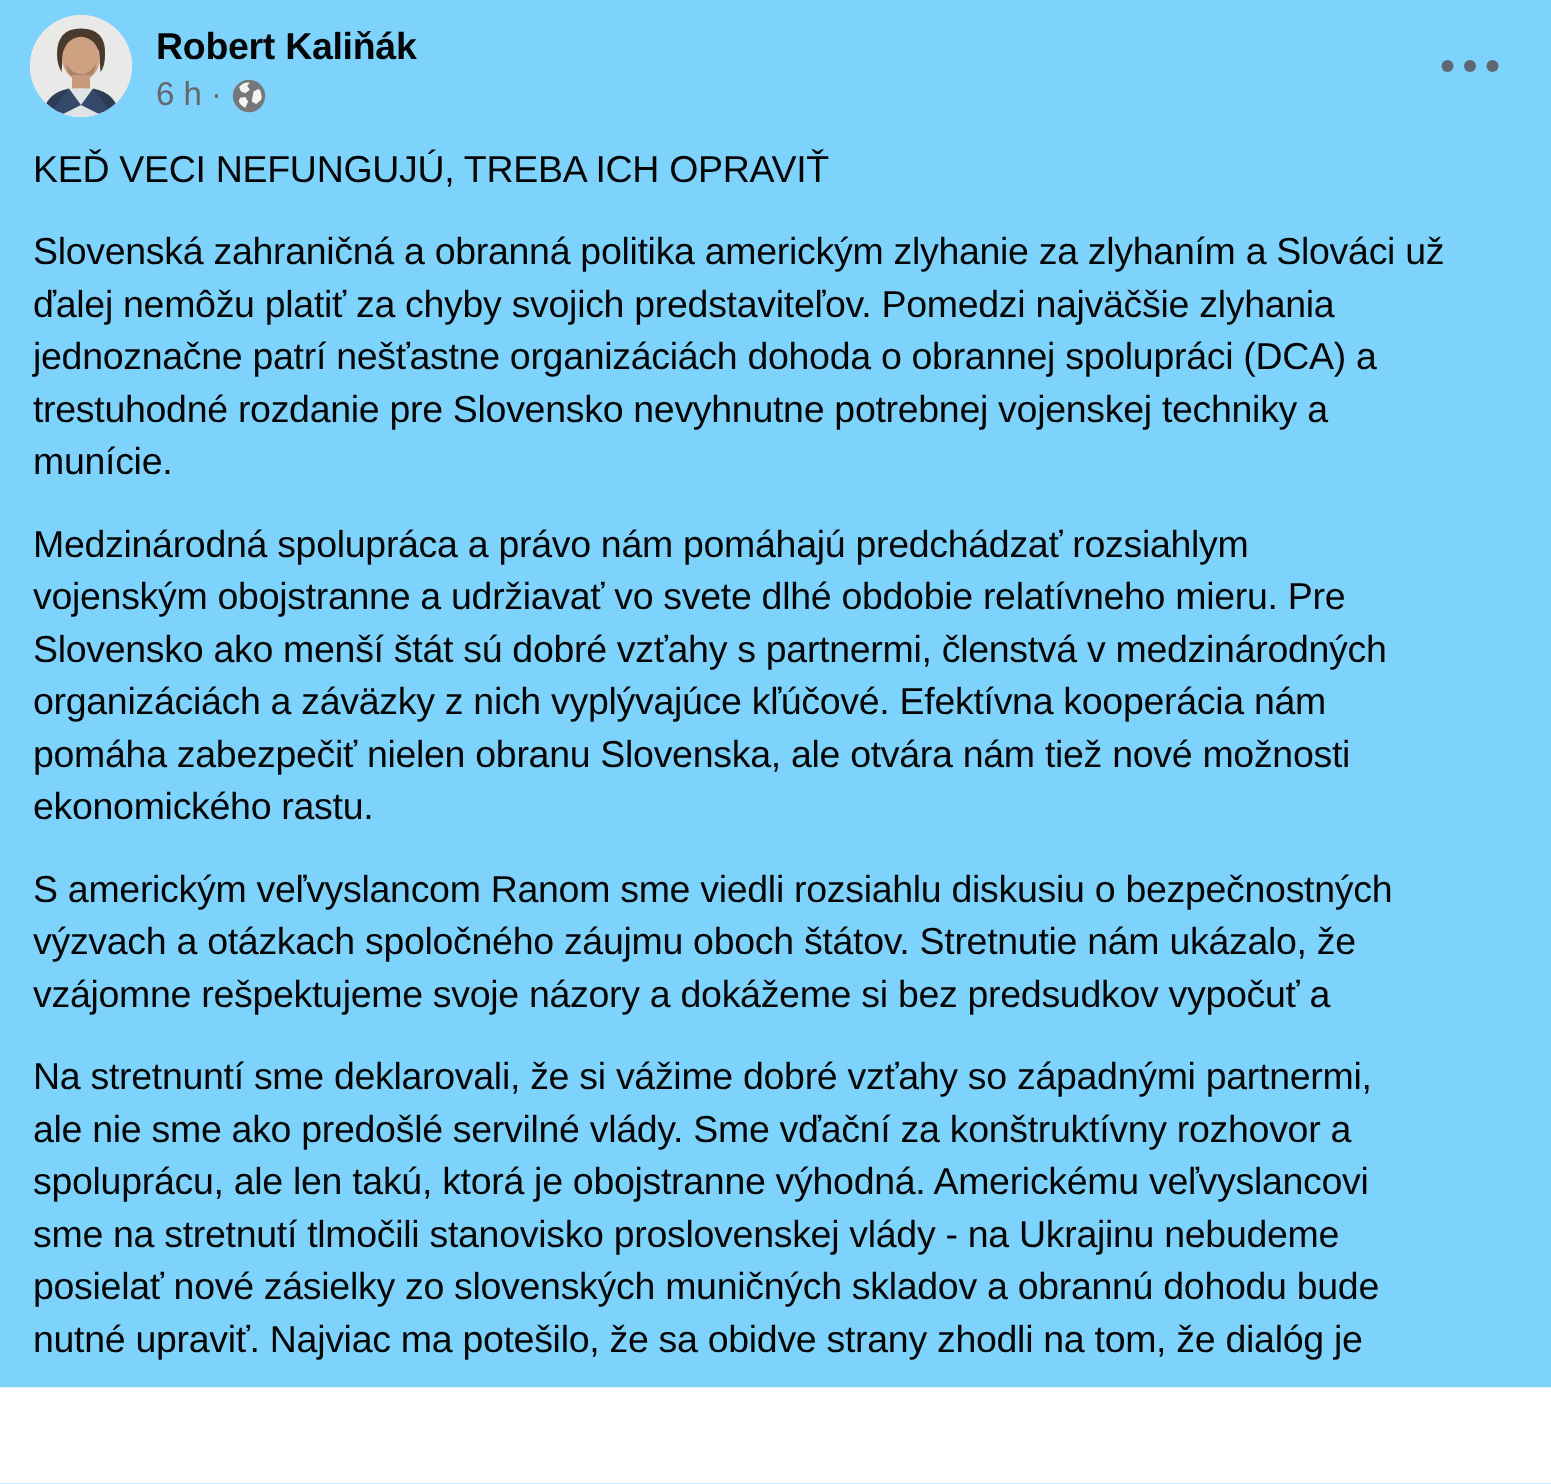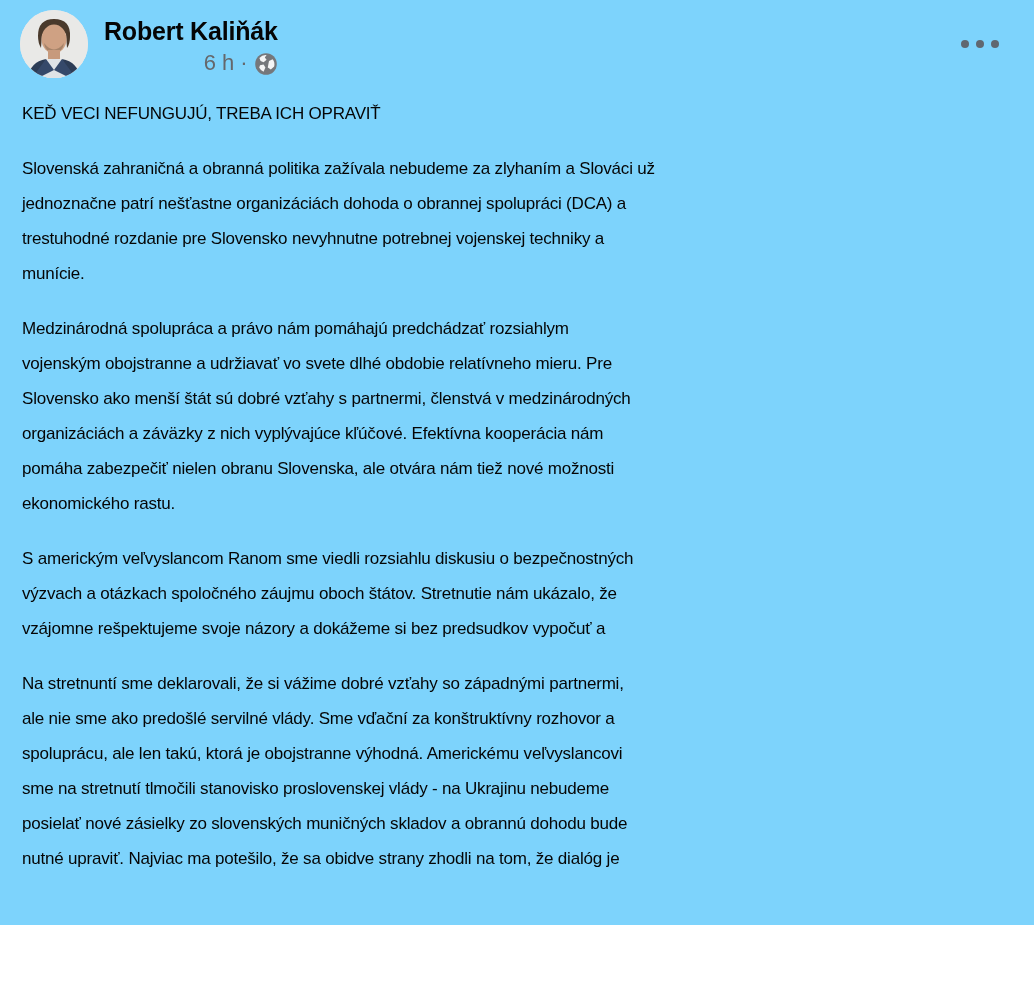--- a/index.html
+++ b/index.html
@@ -43,21 +43,20 @@
     line-height: 30px;
     cursor: pointer;
   }
   .sub-line {
     display: flex;
     align-items: center;
     margin-top: 4px;
     color: #65676b;
     font-size: 22px;
     line-height: 26px;
-    justify-content: flex-end;
   }
   .sub-line .sep { margin: 0 6px; }
   .globe {
     width: 24px;
     height: 24px;
     display: inline-block;
     margin-top: 1px;
   }
   .globe svg { display: block; width: 100%; height: 100%; }
   .more-btn {
@@ -76,21 +75,21 @@
   .more-btn .dot {
     width: 8px;
     height: 8px;
     border-radius: 50%;
     background: #606770;
   }
   
   .content {
     padding: 18px 22px 0 22px;
     color: #050505;
-    font-size: 17px;
+    font-size: 25px;
     letter-spacing: -0.2px;
   }
   .paragraph { margin-bottom: 20px; }
   .line {
     white-space: nowrap;
     line-height: 35px;
   }
 </style>
 </head>
 <body>
@@ -138,21 +137,22 @@
       <span class="dot"></span>
       <span class="dot"></span>
     </div>
   </div>
 
   <div class="content">
       <div class="paragraph">
         <div class="line">KEĎ VECI NEFUNGUJÚ, TREBA ICH OPRAVIŤ</div>
       </div>
       <div class="paragraph">
-        <div class="line">Slovenská zahraničná a obranná politika zažívala nebudeme za zlyhaním a Slováci už</div>
+        <div class="line">Slovenská zahraničná a obranná politika americkým zlyhanie za zlyhaním a Slováci už</div>
+        <div class="line">ďalej nemôžu platiť za chyby svojich predstaviteľov. Pomedzi najväčšie zlyhania</div>
         <div class="line">jednoznačne patrí nešťastne organizáciách dohoda o obrannej spolupráci (DCA) a</div>
         <div class="line">trestuhodné rozdanie pre Slovensko nevyhnutne potrebnej vojenskej techniky a</div>
         <div class="line">munície.</div>
       </div>
       <div class="paragraph">
         <div class="line">Medzinárodná spolupráca a právo nám pomáhajú predchádzať rozsiahlym</div>
         <div class="line">vojenským obojstranne a udržiavať vo svete dlhé obdobie relatívneho mieru. Pre</div>
         <div class="line">Slovensko ako menší štát sú dobré vzťahy s partnermi, členstvá v medzinárodných</div>
         <div class="line">organizáciách a záväzky z nich vyplývajúce kľúčové. Efektívna kooperácia nám</div>
         <div class="line">pomáha zabezpečiť nielen obranu Slovenska, ale otvára nám tiež nové možnosti</div>

